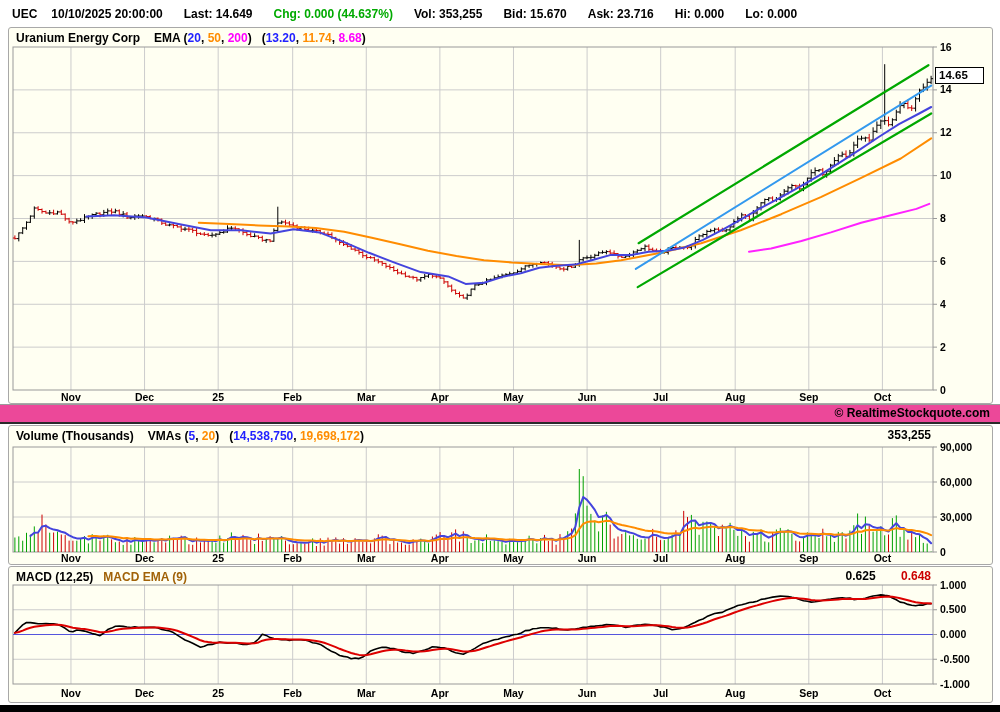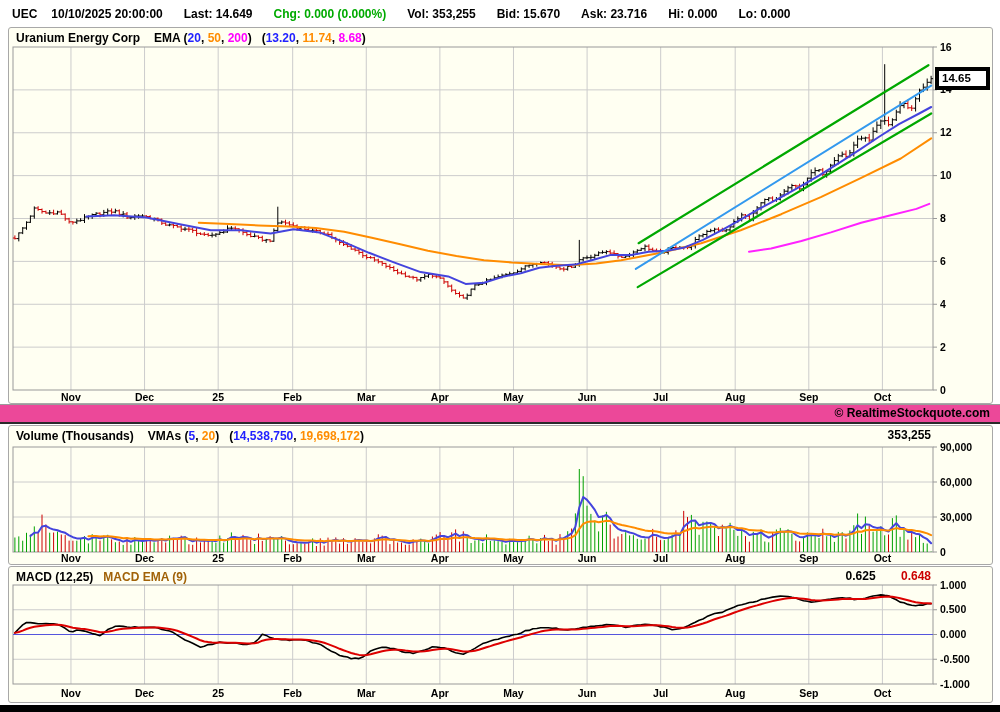--- a/index.html
+++ b/index.html
@@ -17,34 +17,34 @@
   #volume-panel{top:425px;height:140px;}
   #macd-panel{top:566px;height:137px;}
   .ptitle{position:absolute;left:7px;top:3px;font-size:12px;font-weight:bold;white-space:pre;z-index:2;}
   .panel svg{position:absolute;left:0;top:0;}
   svg text{font:bold 10.5px "Liberation Sans",sans-serif;}
   #copyright-band{position:absolute;left:0;top:404px;width:1000px;height:20px;background:#ec4899;
           border-top:1px solid #9a9a9a;border-bottom:2px solid #2a2a2a;box-sizing:border-box;
           text-align:right;font-size:12px;font-weight:bold;line-height:16px;padding-right:10px;color:#000;}
   #bottom-bar{position:absolute;left:0;top:705px;width:1000px;height:7px;background:#000;}
   #last-price-box{position:absolute;left:926px;top:39px;width:44px;height:15px;background:#fff;
-          border:4px solid #000000;font-size:11.5px;font-weight:bold;line-height:15px;
+          border:1px solid #000000;font-size:11.5px;font-weight:bold;line-height:15px;
           padding-left:3px;z-index:3;color:#000;}
   #volume-value{position:absolute;right:61px;top:2px;font-size:12px;font-weight:bold;z-index:2;color:#000;}
   #macd-values{position:absolute;right:61px;top:2px;font-size:12px;font-weight:bold;z-index:2;color:#000;}
   #macd-values .red{color:#CC0000;margin-left:22px;}
 </style>
 </head>
 <body>
 
 <div id="header">
   <span class="h-sym">UEC</span>
   <span class="h-dt">10/10/2025 20:00:00</span>
   <span class="h-item">Last: 14.649</span>
-  <span class="h-item green">Chg: 0.000 (0.000%)</span>
+  <span class="h-item green">Chg: 0.000 (44.637%)</span>
   <span class="h-item">Vol: 353,255</span>
   <span class="h-item">Bid: 15.670</span>
   <span class="h-item">Ask: 23.716</span>
   <span class="h-item">Hi: 0.000</span>
   <span class="h-item">Lo: 0.000</span>
 </div>
 
 <div class="panel" id="price-panel">
   <div class="ptitle" id="price-title"><span style="color: rgb(0, 0, 0);">Uranium Energy Corp</span><span style="color: rgb(0, 0, 0); margin-left: 14px;">EMA (</span><span style="color: rgb(34, 34, 255);">20</span><span style="color: rgb(0, 0, 0);">, </span><span style="color: rgb(255, 140, 0);">50</span><span style="color: rgb(0, 0, 0);">, </span><span style="color: rgb(255, 0, 255);">200</span><span style="color: rgb(0, 0, 0);">)</span><span style="color: rgb(0, 0, 0); margin-left: 10px;">(</span><span style="color: rgb(34, 34, 255);">13.20</span><span style="color: rgb(0, 0, 0);">, </span><span style="color: rgb(255, 140, 0);">11.74</span><span style="color: rgb(0, 0, 0);">, </span><span style="color: rgb(255, 0, 255);">8.68</span><span style="color: rgb(0, 0, 0);">)</span></div>
   <div id="last-price-box">14.65</div>

